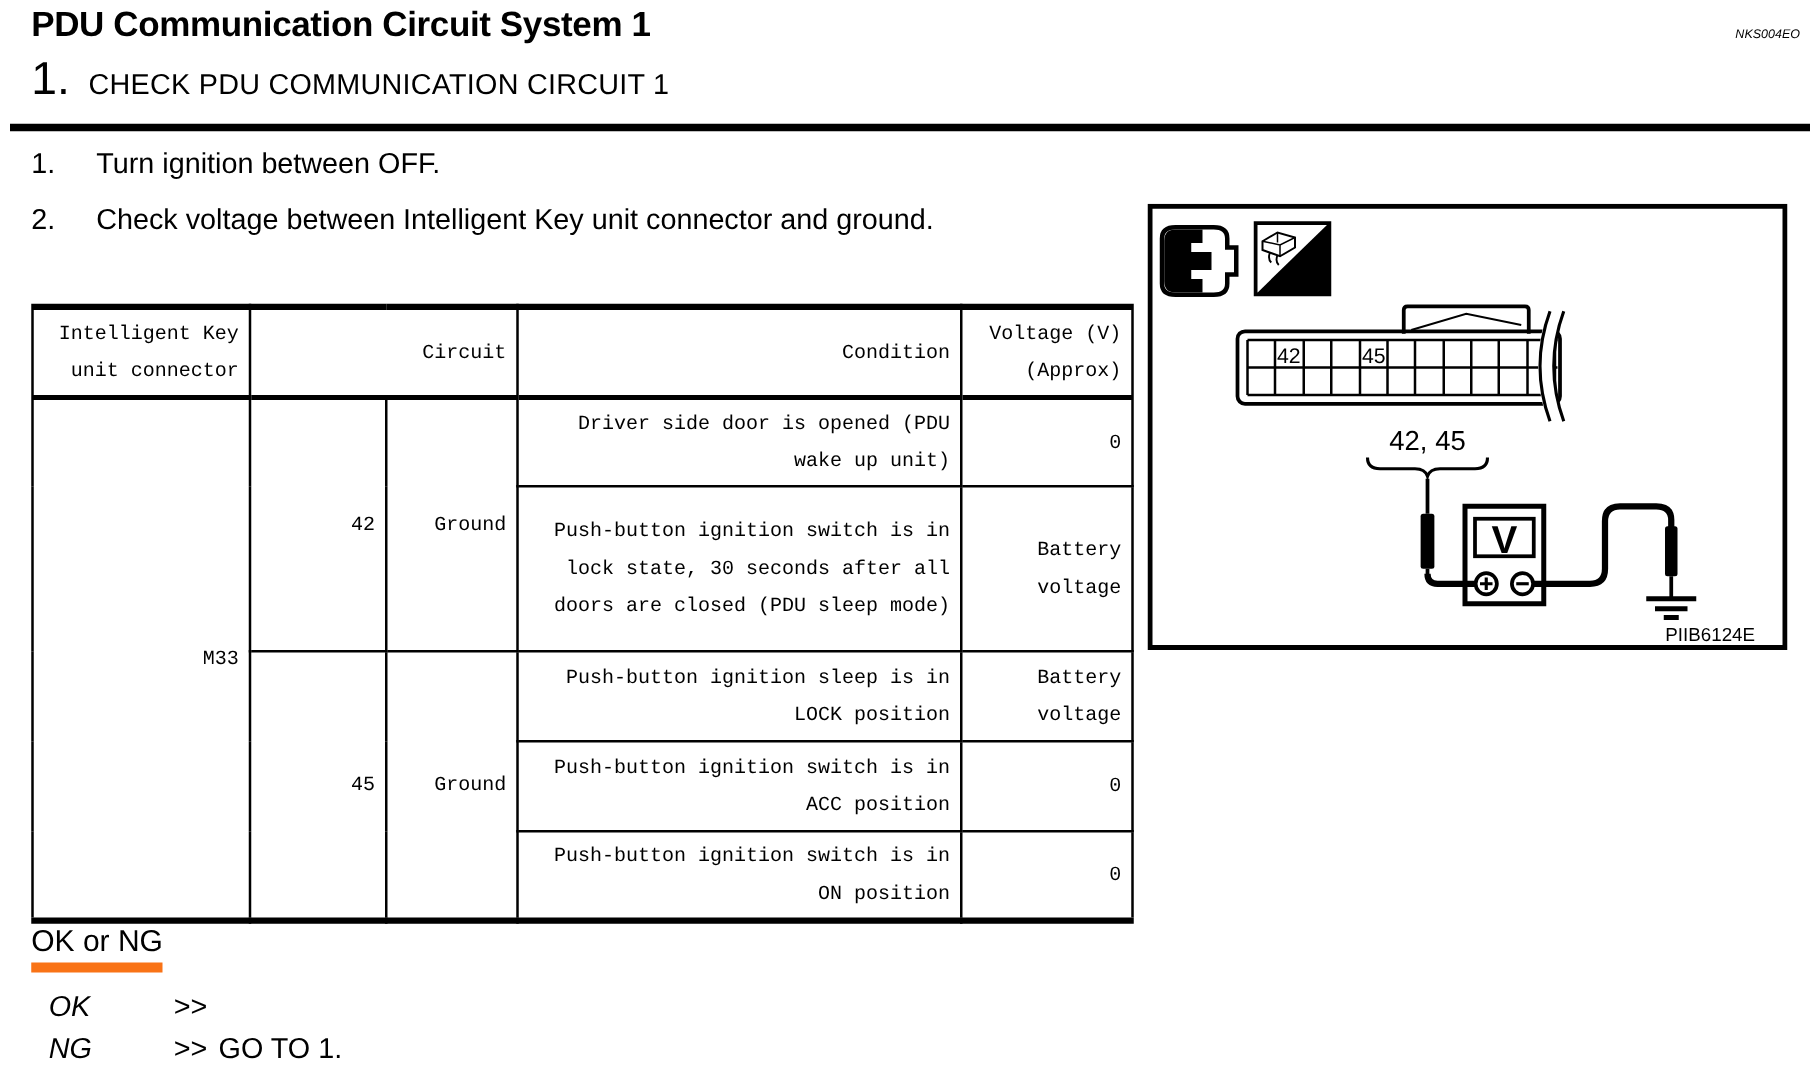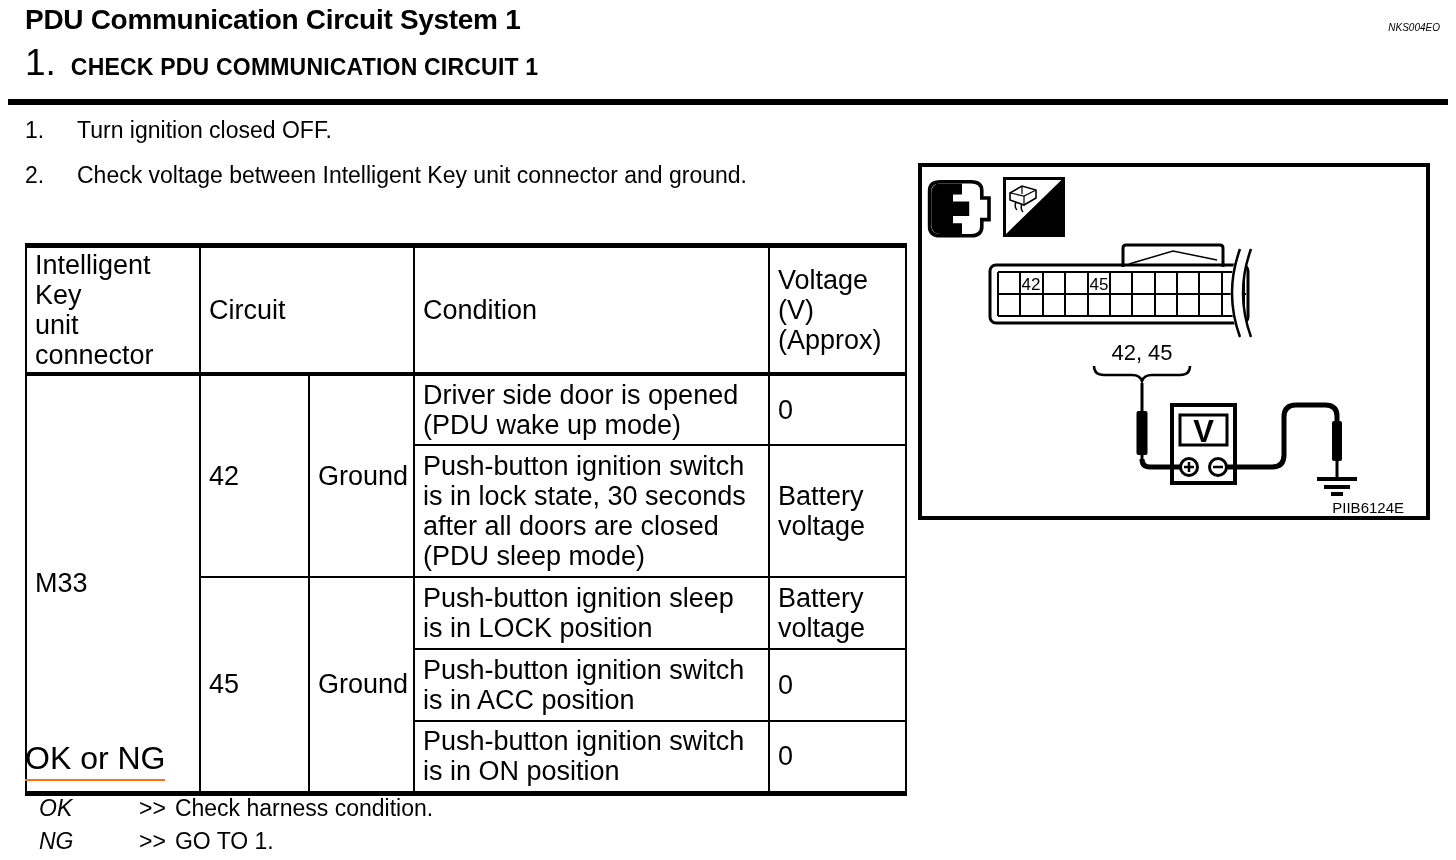--- a/index.html
+++ b/index.html
@@ -5,42 +5,42 @@
   html,body{margin:0;padding:0;background:#fff;}
   body{width:1456px;height:860px;position:relative;color:#000;
        font-family:"Liberation Sans",sans-serif;-webkit-font-smoothing:antialiased;}
   .abs{position:absolute;}
 
   
   .page-title{left:25px;top:4px;font-size:28px;font-weight:bold;letter-spacing:-0.3px;}
   .doc-code{right:16px;top:22px;font-size:10px;font-style:italic;}
   .sec-head{left:25px;top:42px;display:flex;align-items:baseline;gap:15px;}
   .sec-num{font-size:37px;font-weight:400;}
-  .sec-title{font-size:23px;font-weight:bold;letter-spacing:0.2px;}
+  .sec-title{font-size:23px;font-weight:normal;letter-spacing:0.2px;}
   .rule{left:8px;top:99px;width:1440px;height:6px;background:#000;}
 
   
   .steps{left:25px;top:114px;width:880px;font-size:23px;}
   .step{display:flex;margin-bottom:12px;line-height:33px;}
   .step-num{width:52px;flex:none;}
   .step-text{flex:1;text-align:justify;}
 
   
   .dtable{left:25px;top:243px;width:880px;border-collapse:collapse;table-layout:fixed;
-          font-size:27px;text-align:left;line-height:30px;
-          border:2px solid #000;border-top:5px solid #000;border-bottom:5px solid #000;}
+          font-size:16px;text-align:right;line-height:30px;
+          border:2px solid #000;border-top:5px solid #000;border-bottom:5px solid #000;font-family:Liberation Mono, monospace;}
   .dtable th,.dtable td{border:2px solid #000;vertical-align:middle;padding:2px 8px;font-weight:400;}
   .dtable th{border-bottom:4px solid #000;white-space:pre-line;}
   .dtable tr.rh{height:72px;}
   .dtable tr.rh1{height:71px;}
   .dtable tr.rh2{height:132px;}
 
   
   .okng{left:25px;top:740px;font-size:23px;}
-  .okng-head{display:inline-block;font-size:32px;border-bottom:2px solid #f97316;
+  .okng-head{display:inline-block;font-size:24px;border-bottom:8px solid #f97316;
              padding-bottom:2px;margin-bottom:11px;}
   .result-row{display:flex;line-height:33px;}
   .result-label{width:100px;padding-left:14px;flex:none;font-style:italic;}
   .result-arrow{margin-right:9px;}
 
   
   .diagram{left:918px;top:163px;width:512px;height:357px;}
   .diagram svg{display:block;}
   .diagram text{font-family:"Liberation Sans",sans-serif;fill:#000;}
   .stroke{stroke:#000;fill:none;}
@@ -54,21 +54,21 @@
 <div class="abs sec-head">
   <span class="sec-num">1.</span>
   <span class="sec-title">CHECK PDU COMMUNICATION CIRCUIT 1</span>
 </div>
 
 <div class="abs rule"></div>
 
 <div class="abs steps">
   <div class="step">
     <span class="step-num">1.</span>
-    <span class="step-text">Turn ignition closed OFF.</span>
+    <span class="step-text">Turn ignition between OFF.</span>
   </div>
   <div class="step">
     <span class="step-num">2.</span>
     <span class="step-text">Check voltage between Intelligent Key unit connector and ground.</span>
   </div>
 </div>
 
 <table class="abs dtable">
   <colgroup>
     <col style="width:174px">
@@ -85,21 +85,21 @@
       <th>Condition</th>
       <th>Voltage (V)
 (Approx)</th>
     </tr>
   </thead>
   <tbody>
     <tr class="rh1">
       <td rowspan="5">M33</td>
       <td rowspan="2">42</td>
       <td rowspan="2">Ground</td>
-      <td>Driver side door is opened (PDU wake up mode)</td>
+      <td>Driver side door is opened (PDU wake up unit)</td>
       <td>0</td>
     </tr>
     <tr class="rh2">
       <td>Push-button ignition switch is in lock state, 30 seconds  after all doors are closed (PDU sleep mode)</td>
       <td>Battery voltage</td>
     </tr>
     <tr class="rh">
       <td rowspan="3">45</td>
       <td rowspan="3">Ground</td>
       <td>Push-button ignition sleep is in LOCK position</td>
@@ -180,20 +180,19 @@
 
     <text x="486" y="350" text-anchor="end" font-size="15">PIIB6124E</text>
   </svg>
 </div>
 
 <div class="abs okng">
   <div class="okng-head">OK or NG</div>
   <div class="result-row">
     <span class="result-label">OK</span>
     <span class="result-arrow">&gt;&gt;</span>
-    <span class="result-text">Check harness condition.</span>
   </div>
   <div class="result-row">
     <span class="result-label">NG</span>
     <span class="result-arrow">&gt;&gt;</span>
     <span class="result-text">GO TO 1.</span>
   </div>
 </div>
 
 </body></html>

